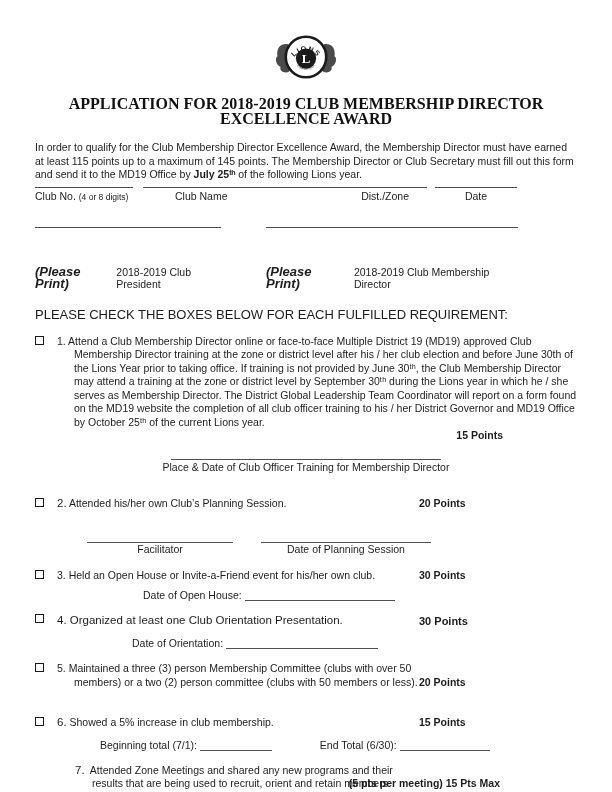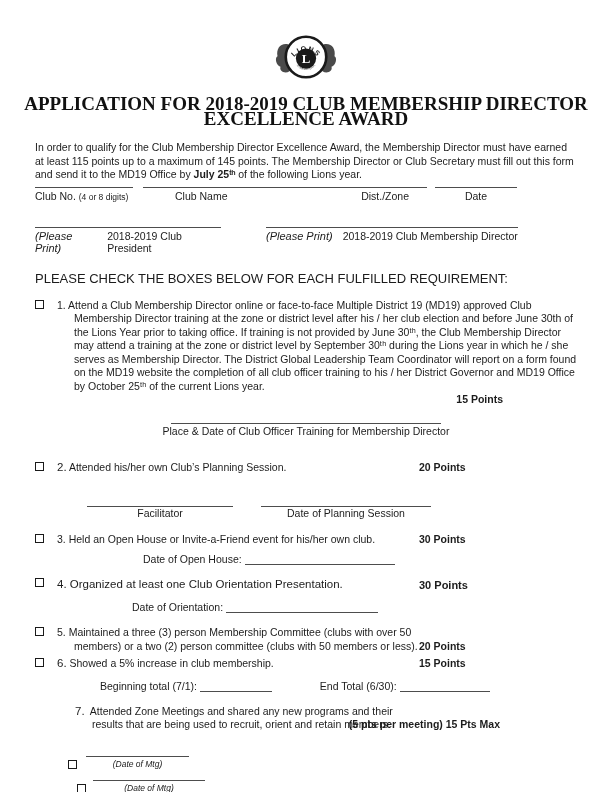--- a/index.html
+++ b/index.html
@@ -14,37 +14,37 @@
     color: #1c1c1c;
     overflow: hidden;
   }
   
   .logo-wrap { padding-top: 27px; text-align: center; }
   .title {
     margin-top: 7px;
     text-align: center;
     font-family: "Liberation Serif", serif;
     font-weight: bold;
-    font-size: 19px;
+    font-size: 16px;
     line-height: 15px;
     color: #111;
   }
   
   .intro { margin: 15px 35px 0 35px; line-height: 13.5px; }
   .intro b { font-weight: bold; }
   
   .sigrow { display: flex; margin: 0 35px; }
   .sigrow-1 { margin-top: 5px; }
   .sigrow-2 { margin-top: 24px; }
   .sigseg { display: flex; flex-direction: column; }
   .rule { border-top: 1px solid #4d4d4d; height: 0; width: 100%; }
   .seg-label { text-align: center; padding-top: 2px; line-height: 12px; }
   .hint { font-size: 8.5px; }
   .twolabel { display: flex; justify-content: space-between; padding-top: 2px; line-height: 12px; }
-  .pp { font-weight: normal; font-style: italic; font-size: 11px; }
+  .pp { font-weight: bold; font-style: italic; font-size: 13px; margin-top: 36px; }
   .pp-label { display: flex; gap: 10px; align-items: baseline; padding-top: 2px; line-height: 12px; }
   
   .instructions { margin: 17px 35px 0 35px; font-size: 13px; }
   
   .item { position: relative; margin-left: 35px; margin-right: 35px; padding-left: 22px; line-height: 13.5px; }
   .cb {
     position: absolute; left: 0; top: 1px;
     width: 9px; height: 9px;
     border: 1.3px solid #1a1a1a; background: #fff; display: inline-block;
   }
@@ -193,21 +193,21 @@
     <span>Date of Orientation:</span>
     <span class="blank" style="width:152px;"></span>
   </div>
 
   <div class="item" style="margin-top:12px;">
     <span class="cb"></span>
     <div class="itext" style="max-width:388px;"><span>5.</span> <span>Maintained a three (3) person Membership Committee (clubs with over 50 members) or a two (2) person committee (clubs with 50 members or less).</span></div>
     <span class="pts pts-line2">20 Points</span>
   </div>
 
-  <div class="item" style="margin-top:4px;">
+  <div class="item" style="margin-top:27px;">
     <span class="cb"></span>
     <div class="itext"><span class="num-lg">6.</span> <span>Showed a 5% increase in club membership.</span></div>
     <span class="pts">15 Points</span>
   </div>
   <div class="totals-row">
     <div style="margin-left:65px;">
       <span>Beginning total (7/1):</span>
       <span class="blank" style="width:72px;"></span>
     </div>
     <div style="margin-left:48px;">

